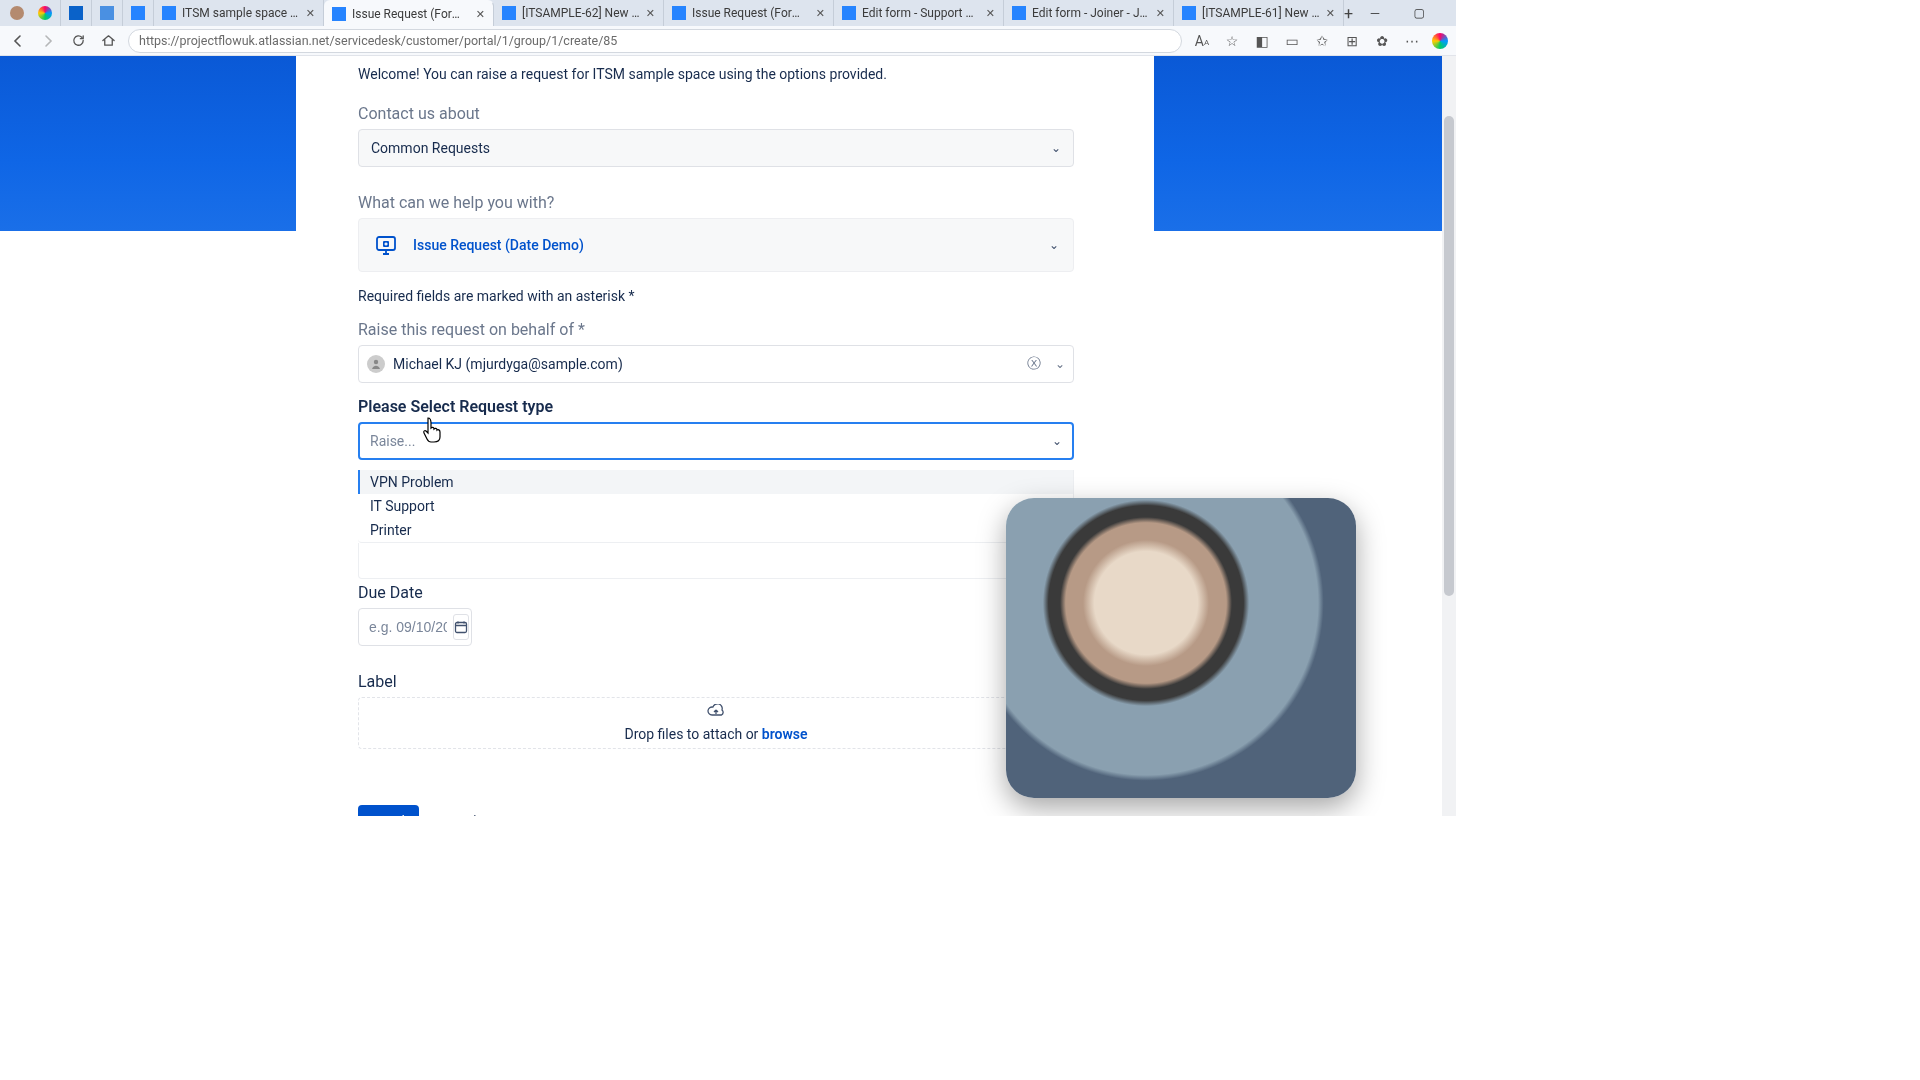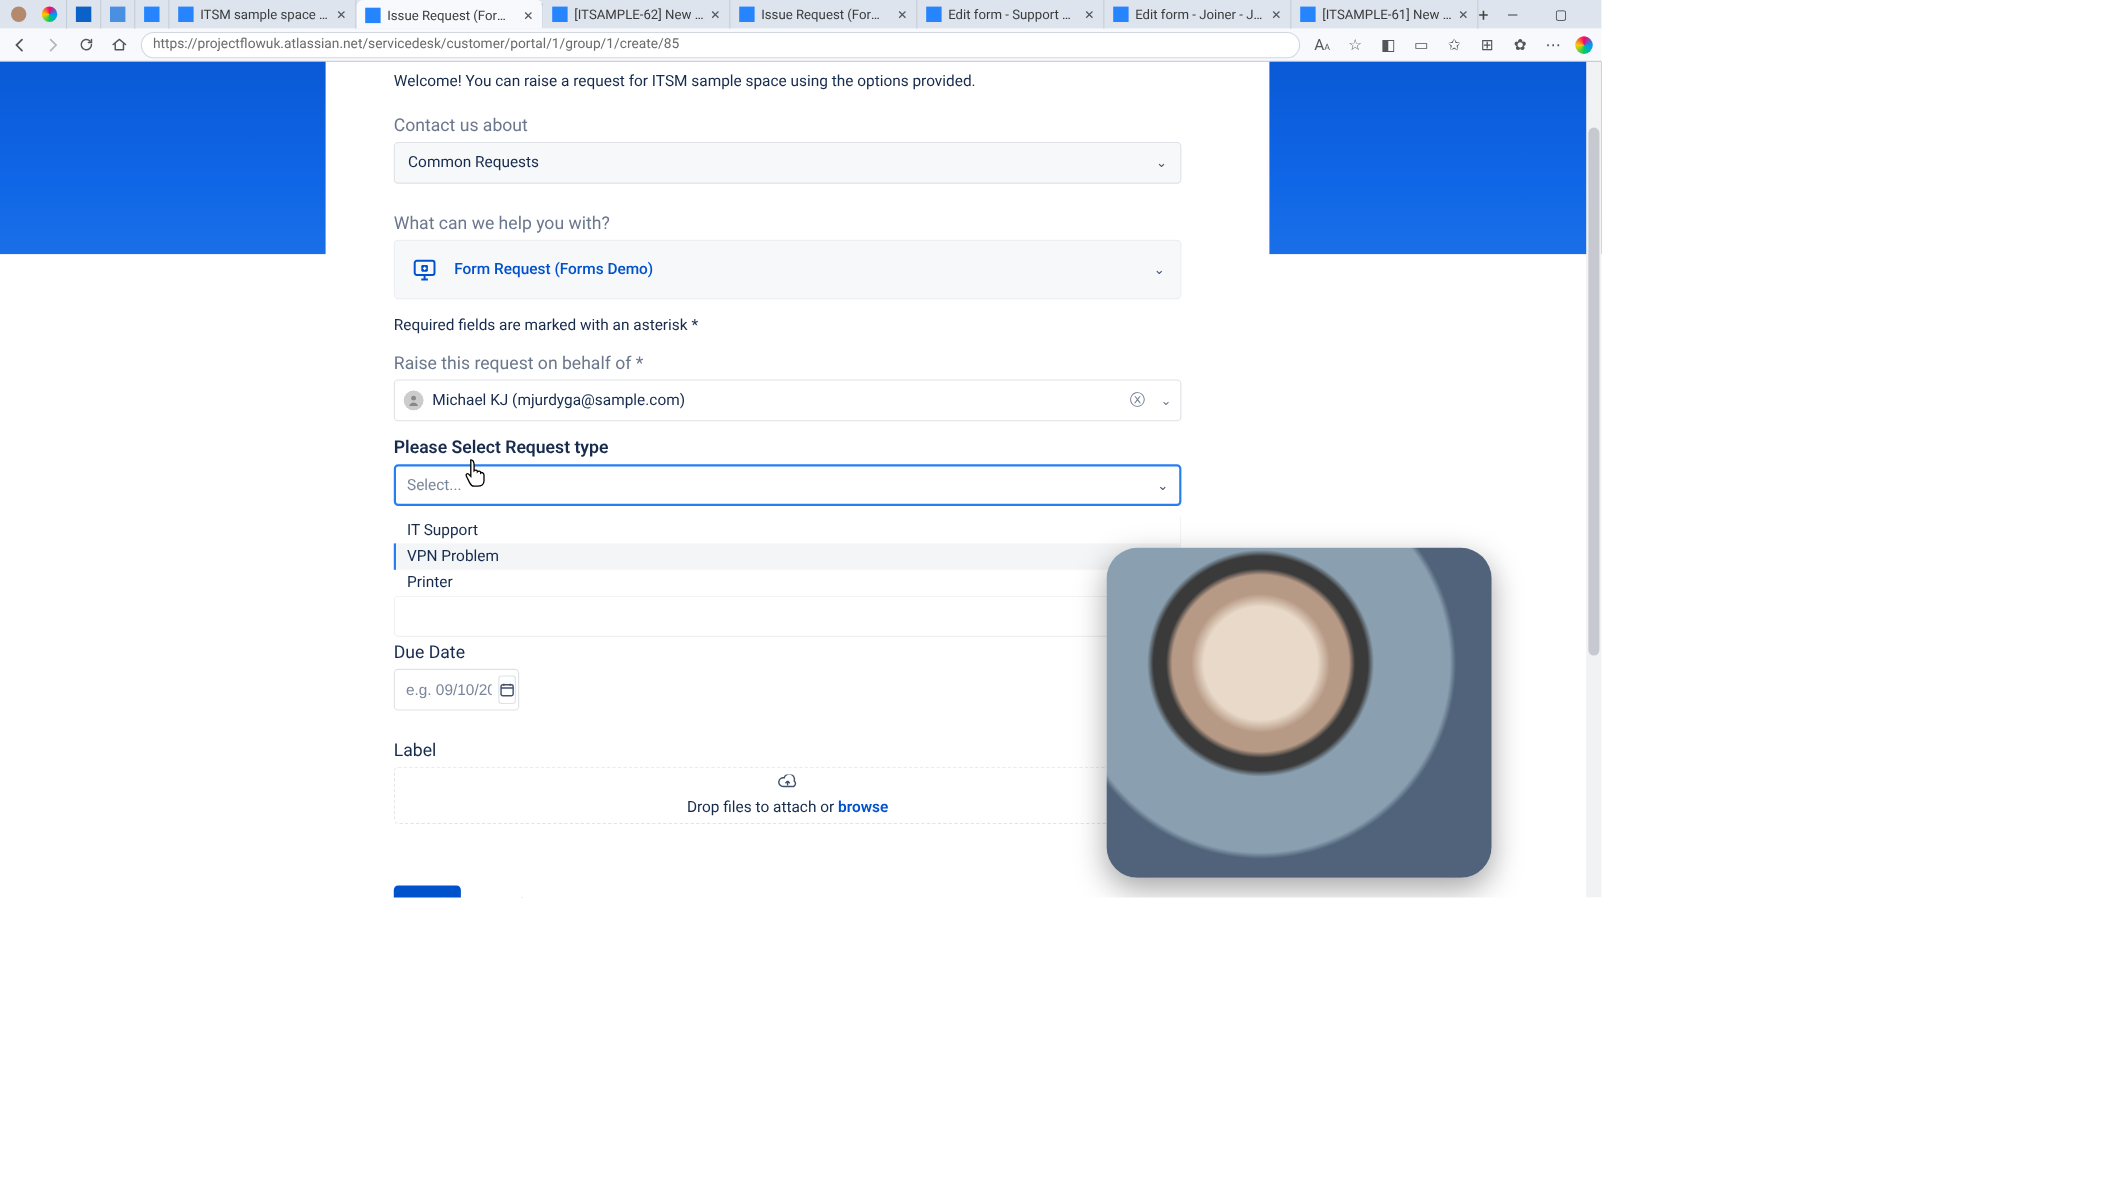--- a/index.html
+++ b/index.html
@@ -200,21 +200,21 @@
       <div class="reqtype">
         <div class="left">
           <span class="icon">
             <svg width="24" height="24" viewBox="0 0 24 24">
                 <rect x="3" y="4" width="18" height="13" rx="2" fill="none" stroke="#0052CC" stroke-width="1.8"></rect>
                 <path d="M9 21h6M12 18v3" stroke="#0052CC" stroke-width="1.8"></path>
                 <rect x="9" y="8" width="6" height="6" rx="1" fill="#0052CC"></rect>
                 <path d="M12 9.5v3M10.5 11h3" stroke="#fff" stroke-width="1.3"></path>
               </svg>
           </span>
-          <span class="name">Form Request (Forms Demo)</span>
+          <span class="name">Issue Request (Date Demo)</span>
         </div>
         <span class="chev">⌄</span>
       </div>
 
       <p class="reqnote"><span>Required fields are marked with an asterisk</span><span style="color:#172B4D;"> *</span></p>
 
       <p class="sectionLabel"><span>Raise this request on behalf of</span><span> *</span></p>
       <div class="userpick">
         <span class="avatar">
           <svg width="12" height="12" viewBox="0 0 12 12">
@@ -222,29 +222,29 @@
               <path d="M2 11c.8-2.4 2.5-3.2 4-3.2s3.2.8 4 3.2" fill="#888"></path>
             </svg>
         </span>
         <span>Michael KJ (mjurdyga@sample.com)</span>
         <span class="clear">ⓧ</span>
         <span class="chev">⌄</span>
       </div>
 
       <p class="sectionLabel" style="margin-top:14px;font-weight:600;color:#172B4D;">Please Select Request type</p>
       <div class="openSelect">
-        <span class="ph">Select...</span>
+        <span class="ph">Raise...</span>
         <span class="chev">⌄</span>
       </div>
       <div class="dropdown">
+        <div class="opt hl">
+            <span>VPN Problem</span>
+          </div>
         <div class="opt">
             <span>IT Support</span>
-          </div>
-        <div class="opt hl">
-            <span>VPN Problem</span>
           </div>
         <div class="opt">
             <span>Printer</span>
           </div>
       </div>
       <div class="textarea-slice"></div>
 
       <p class="sectionLabel" style="margin-top:4px;color:#172B4D;">Due Date</p>
       <div class="dateinput">
         <input placeholder="e.g. 09/10/2024" style="">

